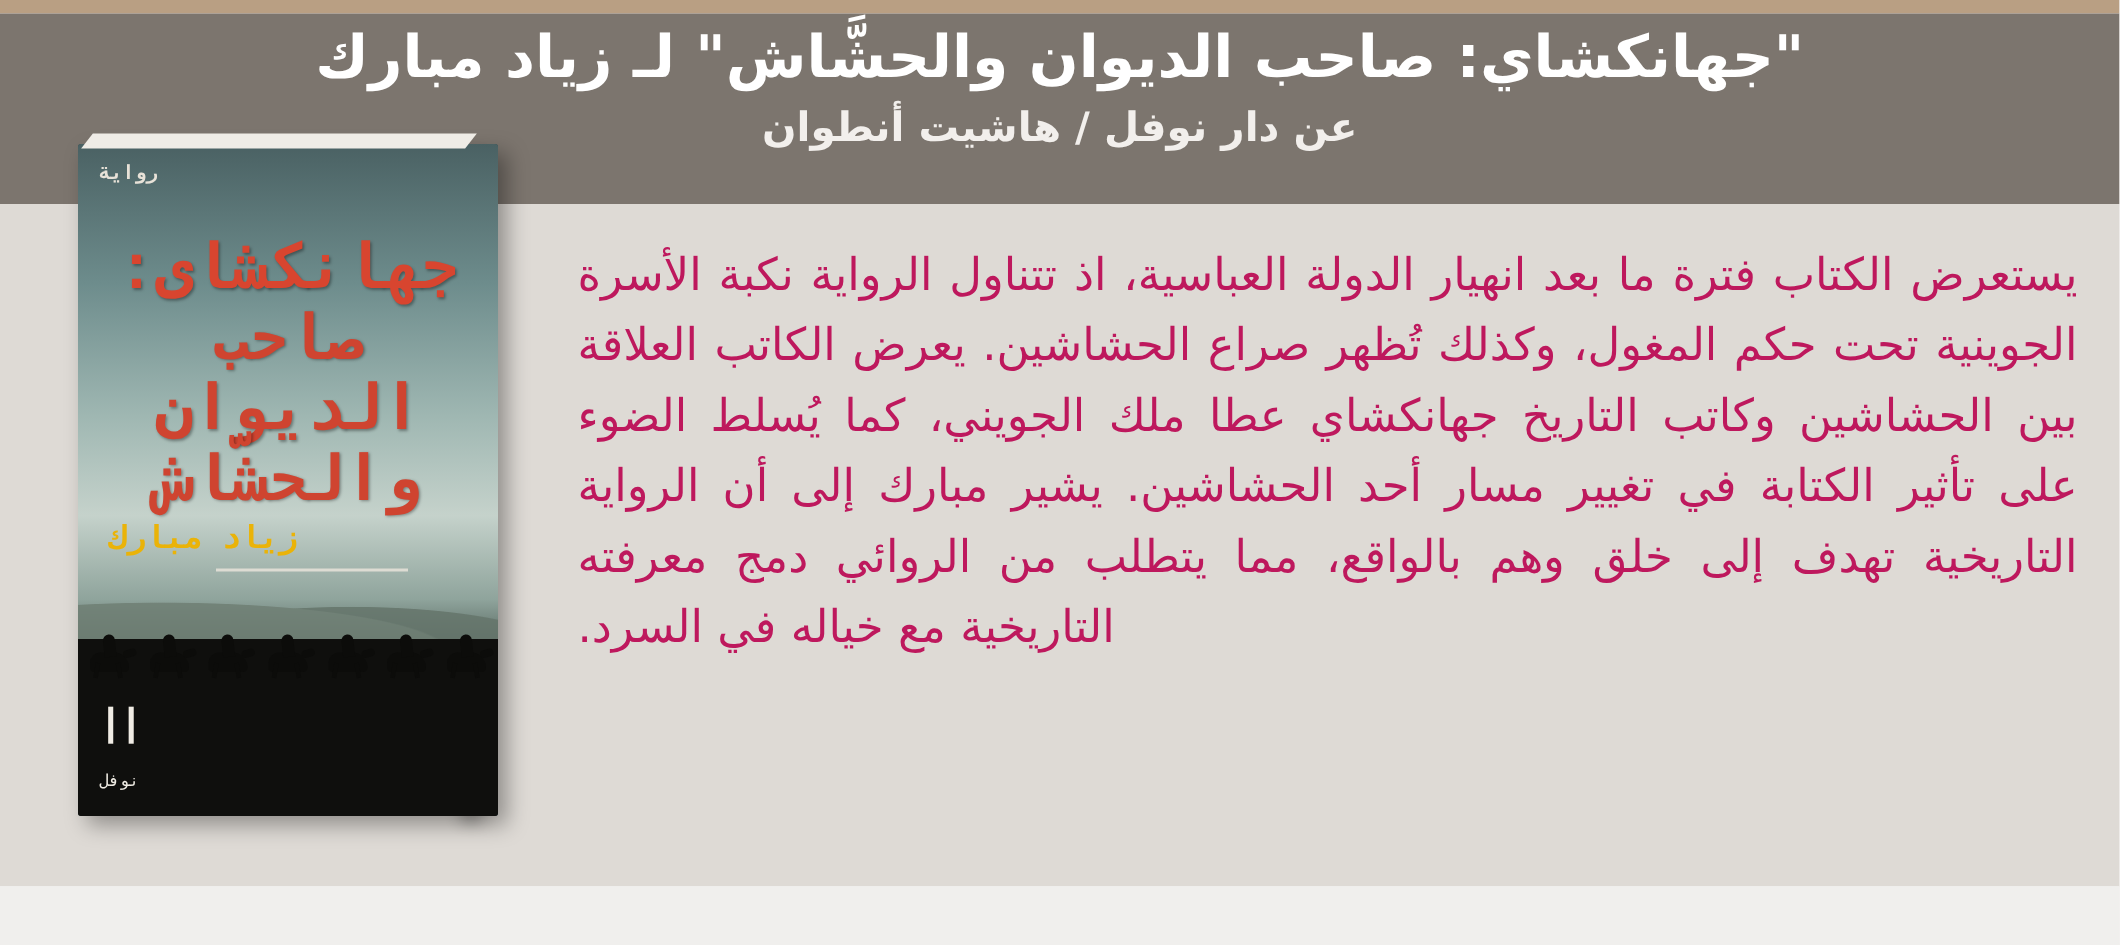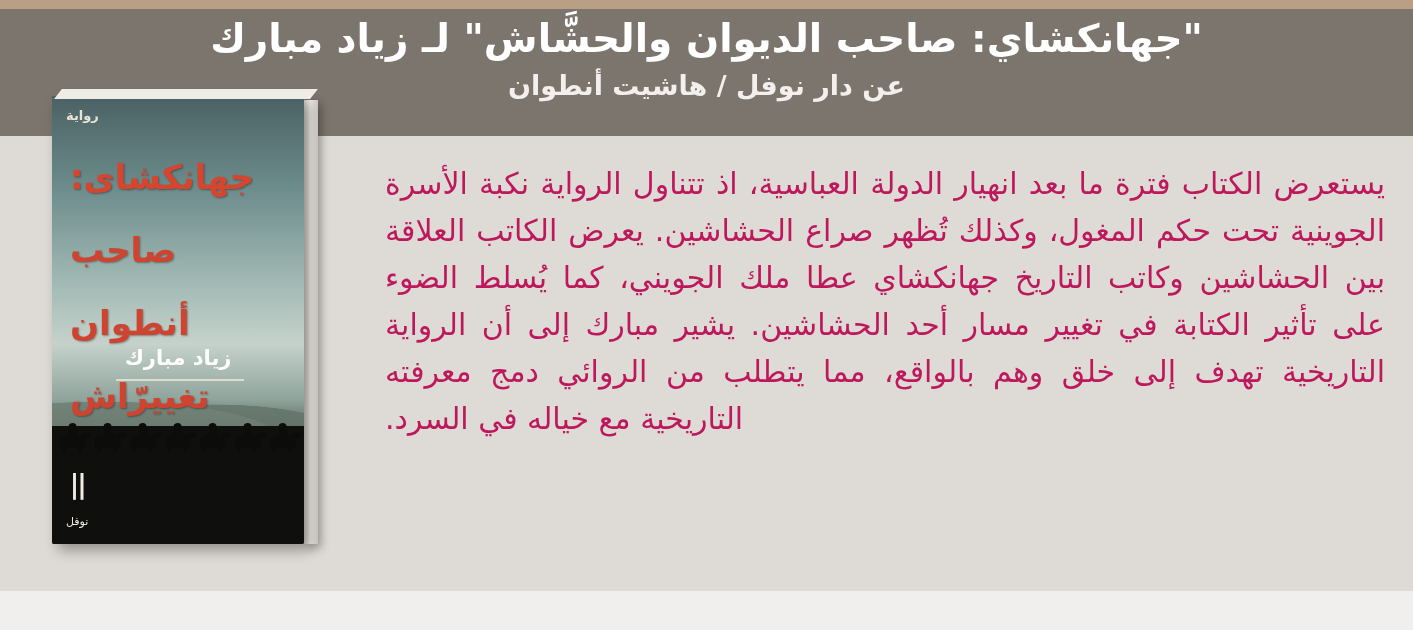--- a/index.html
+++ b/index.html
@@ -98,26 +98,27 @@
     position: absolute;
     top: -40px;
     left: 52px;
     width: 290px;
     height: 470px;
   }
 
   .book {
     position: absolute;
     top: 0; left: 0;
-    width: 252px;
+    width: 280px;
     height: 448px;
     background: #2e4247;
     box-shadow: 6px 6px 14px rgba(0,0,0,0.35);
     overflow: hidden;
     border-radius: 2px;
+    font-family: Liberation Mono, monospace;
   }
   
   .book-edge {
     position: absolute;
     top: 4px;
     left: 252px;
     width: 14px;
     height: 444px;
     background: linear-gradient(to right, #d9d4cc, #f4f1ec 45%, #cfc9c0);
     box-shadow: 3px 4px 10px rgba(0,0,0,0.3);
@@ -165,37 +166,37 @@
     color: #e8e2d8;
     font-weight: bold;
     letter-spacing: 0;
   }
 
   .cover-title {
     position: absolute;
     top: 62px;
     right: 18px;
     left: 18px;
-    text-align: left;
+    text-align: center;
     color: #d8452f;
     font-weight: bold;
-    font-size: 34px;
+    font-size: 42px;
     line-height: 1.12;
     text-shadow: 1px 1px 2px rgba(0,0,0,.35);
     direction: rtl;
   }
-  .cover-title .l2 { color: #cf4430; margin-top: 35px; }
+  .cover-title .l2 { color: #cf4430; }
 
   .cover-author {
     position: absolute;
     top: 250px;
     right: 20px;
     left: 20px;
-    text-align: center;
-    color: #ffffff;
+    text-align: left;
+    color: #eab308;
     font-size: 21px;
     font-weight: bold;
     direction: rtl;
   }
   .cover-author-rule {
     position: absolute;
     top: 283px;
     right: 60px;
     width: 128px;
     height: 2px;
@@ -332,22 +333,22 @@
               <span class="leg2"></span>
               <span class="head"></span>
             </div>
         </div>
 
         <div class="genre-label">رواية</div>
 
         <div class="cover-title">
           <div>جهانكشاى:</div>
           <div class="l2">صاحب</div>
-          <div class="l2">أنطوان</div>
-          <div class="l2">تغييرّاش</div>
+          <div class="l2">الديوان</div>
+          <div class="l2">والحشّاش</div>
         </div>
 
         <div class="cover-author">زياد مبارك</div>
         <div class="cover-author-rule"></div>
 
         <div class="publisher-mark">
           <div class="publisher-glyph">||</div>
           <div class="publisher-name">نوفل</div>
         </div>
       </div>

